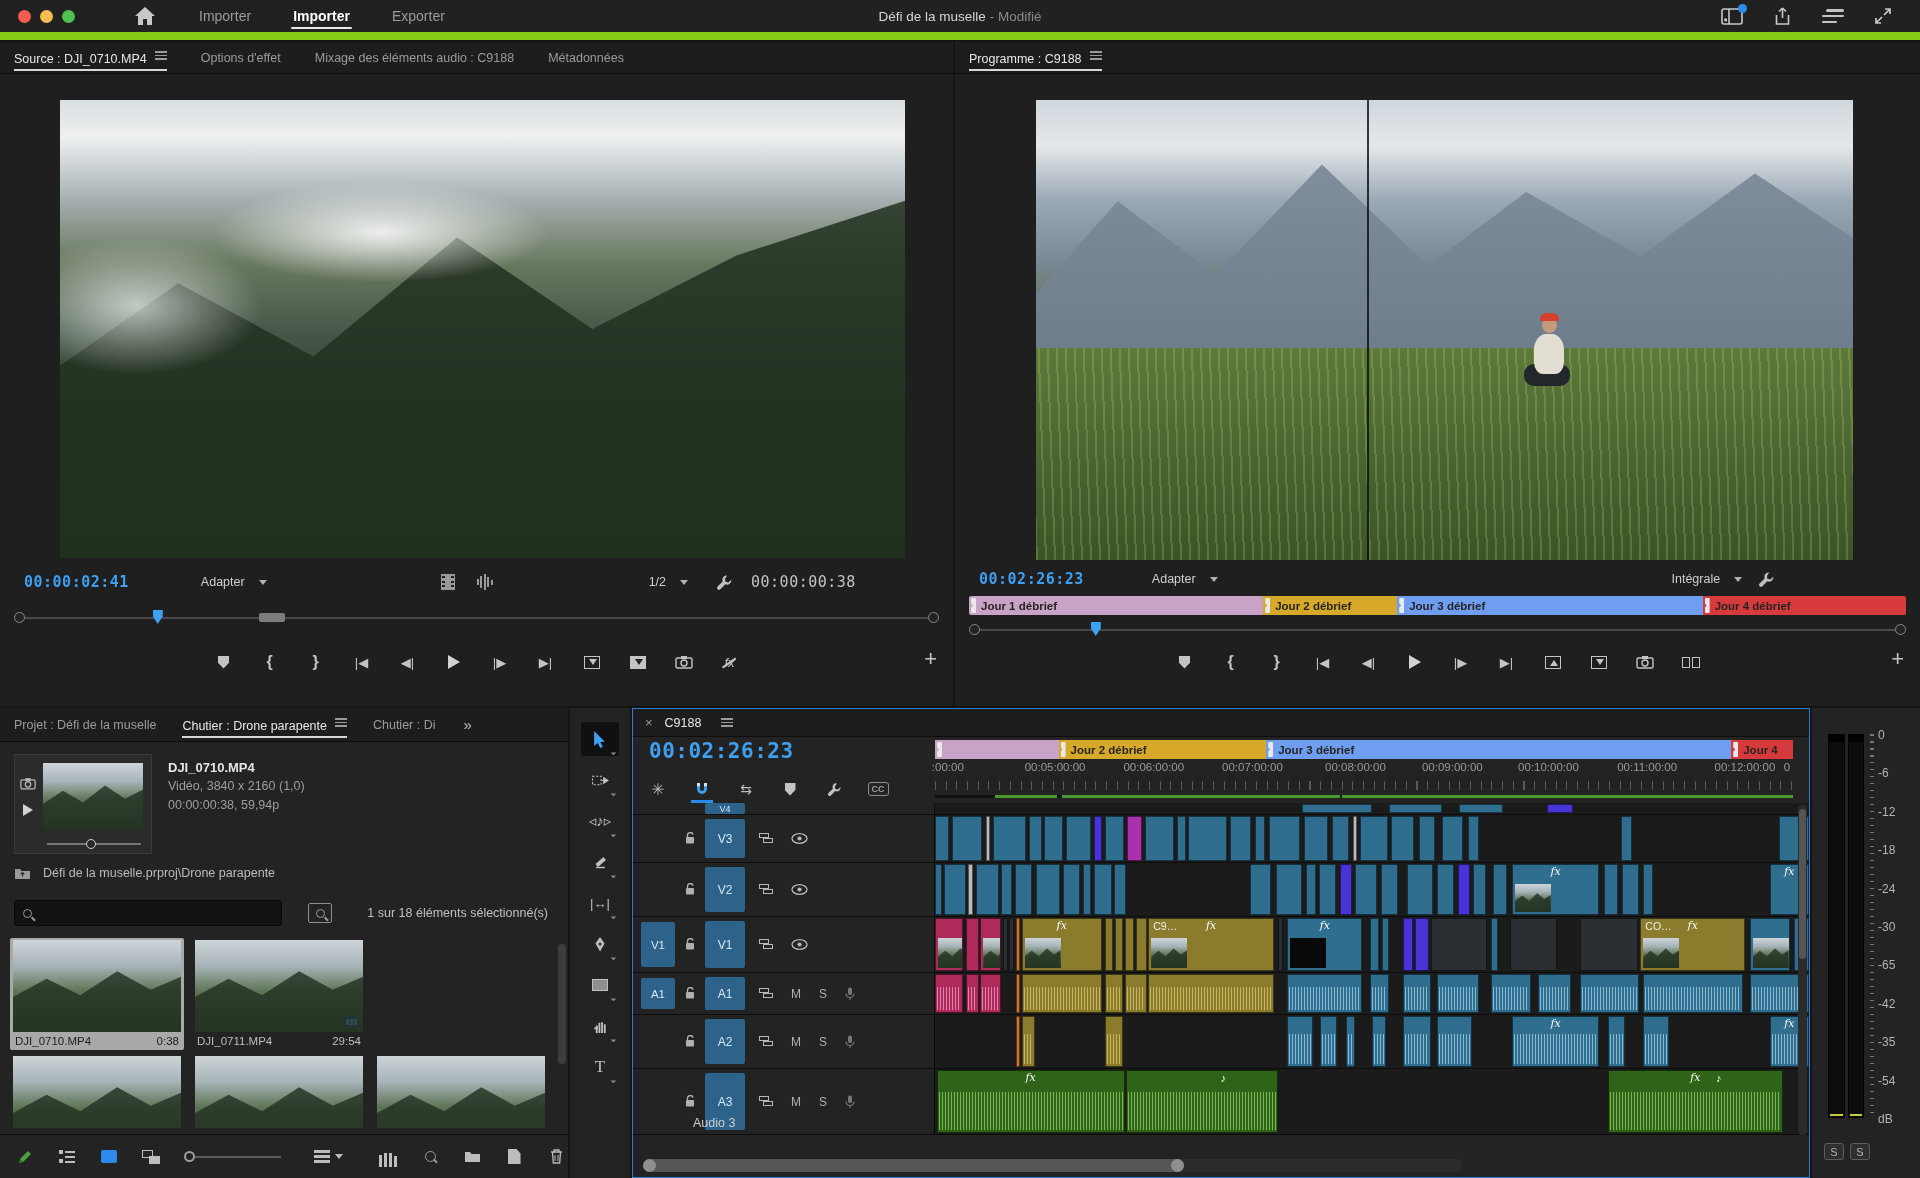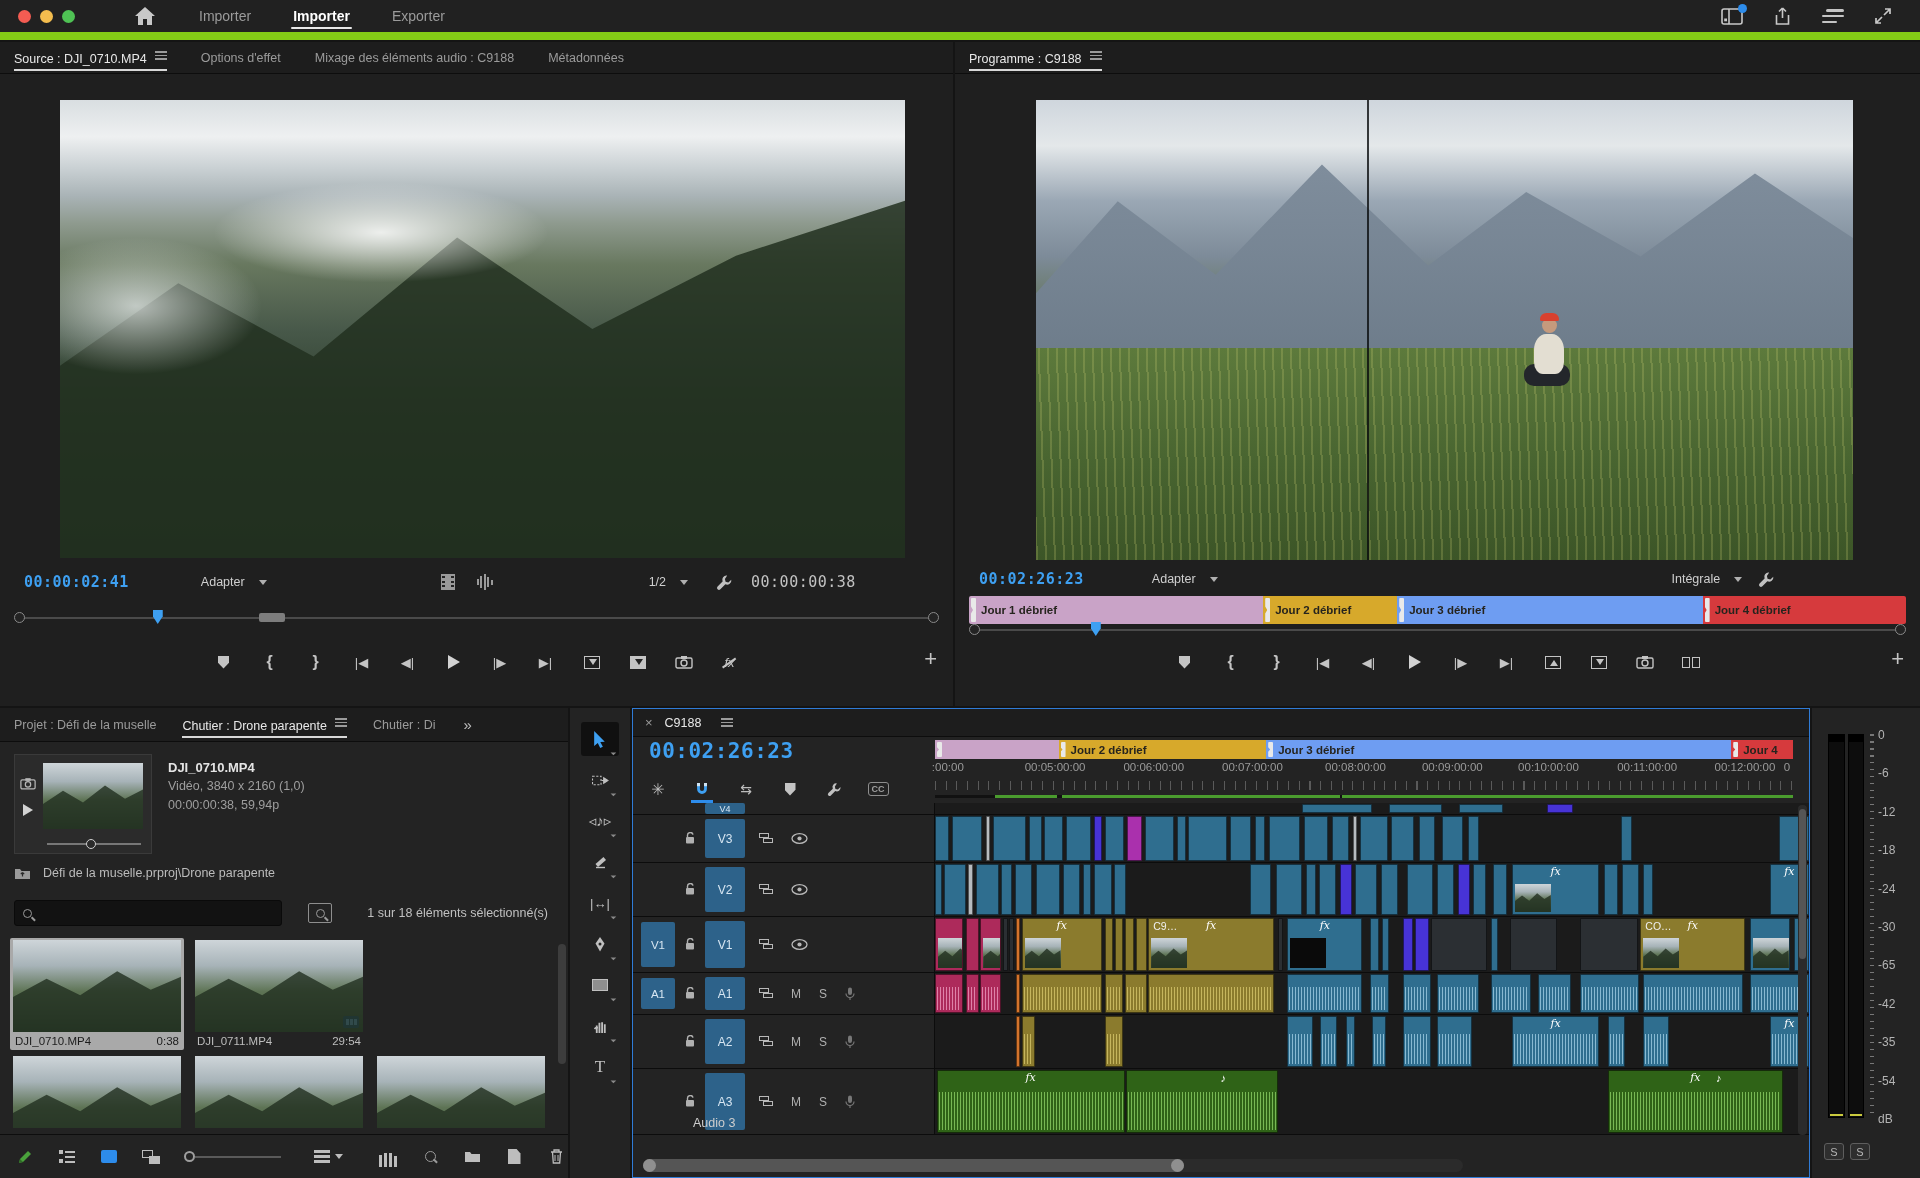--- a/index.html
+++ b/index.html
@@ -70,21 +70,21 @@
   .playic{width:0;height:0;border-left:12px solid #d2d2d2;border-top:7px solid transparent;border-bottom:7px solid transparent;display:inline-block;}
   .boxic{position:relative;width:16px;height:13px;border:1.5px solid #c4c4c4;display:inline-block;}
   .boxic::after{content:"";position:absolute;left:4px;top:2px;border:4px solid transparent;border-top:6px solid #c4c4c4;}
   .boxic.solid{background:#c4c4c4;}.boxic.solid::after{border-top-color:#232323;}
   .boxic.up::after{top:auto;bottom:2px;border-top:none;border-bottom:6px solid #c4c4c4;}
   .cmpic{display:inline-flex;gap:2px;}
   .cmpic i{width:8px;height:11px;border:1.5px solid #c4c4c4;display:block;}
   .fxmute{font-style:italic;font-size:13px;position:relative;color:#c4c4c4;}
   .fxmute::after{content:"";position:absolute;left:-3px;right:-3px;top:50%;height:1.5px;background:#c4c4c4;transform:rotate(-35deg);}
   .plusbtn{position:absolute;right:16px;font-size:22px;color:#c4c4c4;top:2px;}
-  .markerbar{position:absolute;left:14px;right:14px;height:28px;display:flex;background:#1a1a1a;border-radius:2px;overflow:hidden;justify-content:space-between;}
+  .markerbar{position:absolute;left:14px;right:14px;height:19px;display:flex;background:#1a1a1a;border-radius:2px;overflow:hidden;justify-content:space-between;}
   .mkseg{position:relative;height:100%;display:flex;align-items:center;color:#26241e;font-size:11.5px;font-weight:bold;padding-left:12px;white-space:nowrap;overflow:hidden;}
   .mkseg::before{content:"";position:absolute;left:2px;top:2px;bottom:2px;width:5px;background:#e9e9e9;border-radius:1px;clip-path:polygon(0 0,100% 0,100% 100%,0 100%,0 65%,40% 50%,0 35%);}
   .filmic{width:14px;height:16px;background:#9a9a9a;position:relative;display:inline-block;}
   .filmic::before,.filmic::after{content:"";position:absolute;top:2px;bottom:2px;width:3px;background:repeating-linear-gradient(#232323 0 2px,transparent 2px 4.5px);}
   .filmic::before{left:1px;}.filmic::after{right:1px;}
   .waveic{display:inline-flex;align-items:center;gap:1.5px;height:16px;}
   .waveic i{width:2px;background:#9a9a9a;display:block;}
   .waveic i:nth-child(1){height:6px;}.waveic i:nth-child(2){height:12px;}.waveic i:nth-child(3){height:16px;}.waveic i:nth-child(4){height:10px;}.waveic i:nth-child(5){height:5px;}
   
   #project-panel{left:0;top:708px;width:568px;height:470px;}
@@ -215,20 +215,24 @@
     <span id="home-btn">
       <svg width="20" height="18" viewBox="0 0 20 18">
           <path d="M10 0L0 9h3v9h5v-6h4v6h5V9h3z" fill="#c8c8c8"></path>
         </svg>
     </span>
     <div id="nav-tabs">
         <div class="ttab">Importer</div>
         <div class="ttab on">Importer</div>
         <div class="ttab">Exporter</div>
       </div>
+    <div id="tb-title">
+      <span>Défi de la muselle</span>
+      <span class="mod">- Modifié</span>
+    </div>
     <div id="tb-right">
       <span class="tbic">
         <svg width="22" height="17" viewBox="0 0 22 17">
             <rect x="1" y="1" width="20" height="15" rx="2" fill="none" stroke="#c8c8c8" stroke-width="1.6"></rect>
             <line x1="8" y1="1" x2="8" y2="16" stroke="#c8c8c8" stroke-width="1.6"></line>
             <rect x="3.2" y="10.5" width="2.8" height="2.8" fill="#c8c8c8"></rect>
           </svg>
         <i class="bluedot"></i>
       </span>
       <span class="tbic">

